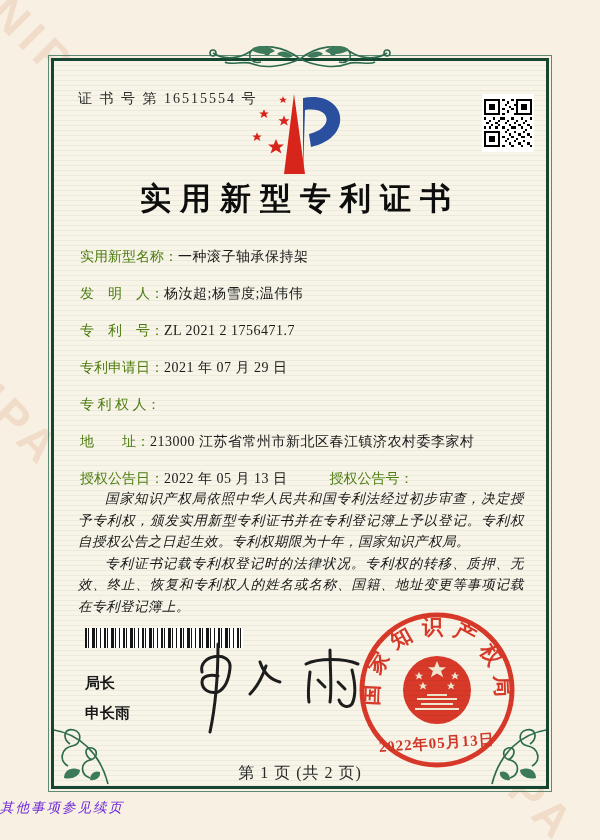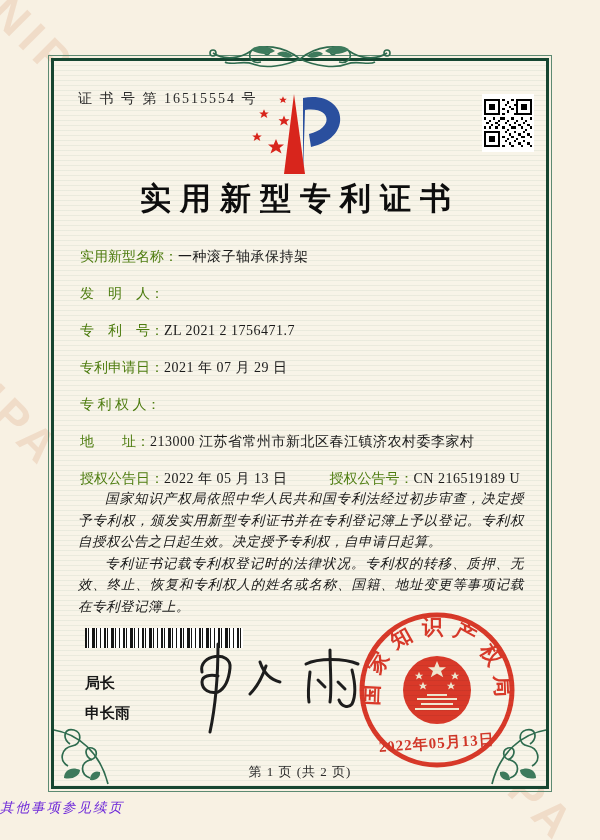--- a/index.html
+++ b/index.html
@@ -88,21 +88,21 @@
     position:absolute;left:85px;top:668px;
     font-family:"Liberation Sans","DejaVu Sans",sans-serif;
     font-size:15px;font-weight:700;color:#191919;line-height:30px;
   }
   .signature{position:absolute;left:168px;top:638px;}
 
   .seal{position:absolute;left:355px;top:610px;opacity:0.92;mix-blend-mode:multiply;}
 
   .page-info{
     position:absolute;top:763px;left:0;width:100%;text-align:center;
-    font-size:13px;color:#2a2a2a;letter-spacing:1px;
+    font-size:16px;color:#2a2a2a;letter-spacing:1px;
   }
   .footer-note{
     position:absolute;top:799px;left:0;width:100%;text-align:left;
     font-size:13.5px;font-style:italic;color:#6d28d9;letter-spacing:2px;
   }
 </style>
 </head>
 <body>
 
 <div class="page">
@@ -267,20 +267,21 @@
 
   <div class="title">实用新型专利证书</div>
 
   <div class="fields">
     <div class="frow">
       <span class="flabel">实用新型名称：</span>
       <span class="fvalue">一种滚子轴承保持架</span>
     </div>
     <div class="frow">
       <span class="flabel">发　明　人：</span>
+      <span class="fvalue">杨汝超;杨雪度;温伟伟</span>
     </div>
     <div class="frow">
       <span class="flabel">专　利　号：</span>
       <span class="fvalue">ZL 2021 2 1756471.7</span>
     </div>
     <div class="frow">
       <span class="flabel">专利申请日：</span>
       <span class="fvalue">2021 年 07 月 29 日</span>
     </div>
     <div class="frow">
@@ -288,26 +289,25 @@
     </div>
     <div class="frow">
       <span class="flabel">地　　址：</span>
       <span class="fvalue">213000 江苏省常州市新北区春江镇济农村委李家村</span>
     </div>
     <div class="grant-row">
       <span class="flabel">授权公告日：</span>
       <span class="fvalue">2022 年 05 月 13 日</span>
       <span class="grant-sep"></span>
       <span class="flabel">授权公告号：</span>
-      <span class="fvalue">CN 216519189 U</span>
     </div>
   </div>
 
   <div class="body-text">
-    <p>国家知识产权局依照中华人民共和国专利法经过初步审查，决定授予专利权，颁发实用新型专利证书并在专利登记簿上予以登记。专利权自授权公告之日起生效。决定授予专利权，自申请日起算。</p>
+    <p>国家知识产权局依照中华人民共和国专利法经过初步审查，决定授予专利权，颁发实用新型专利证书并在专利登记簿上予以登记。专利权自授权公告之日起生效。专利权期限为十年，国家知识产权局。</p>
     <p>专利证书记载专利权登记时的法律状况。专利权的转移、质押、无效、终止、恢复和专利权人的姓名或名称、国籍、地址变更等事项记载在专利登记簿上。</p>
   </div>
 
   <div class="barcode"></div>
 
   <div class="signer">
     <div>局长</div>
     <div>申长雨</div>
   </div>
 

